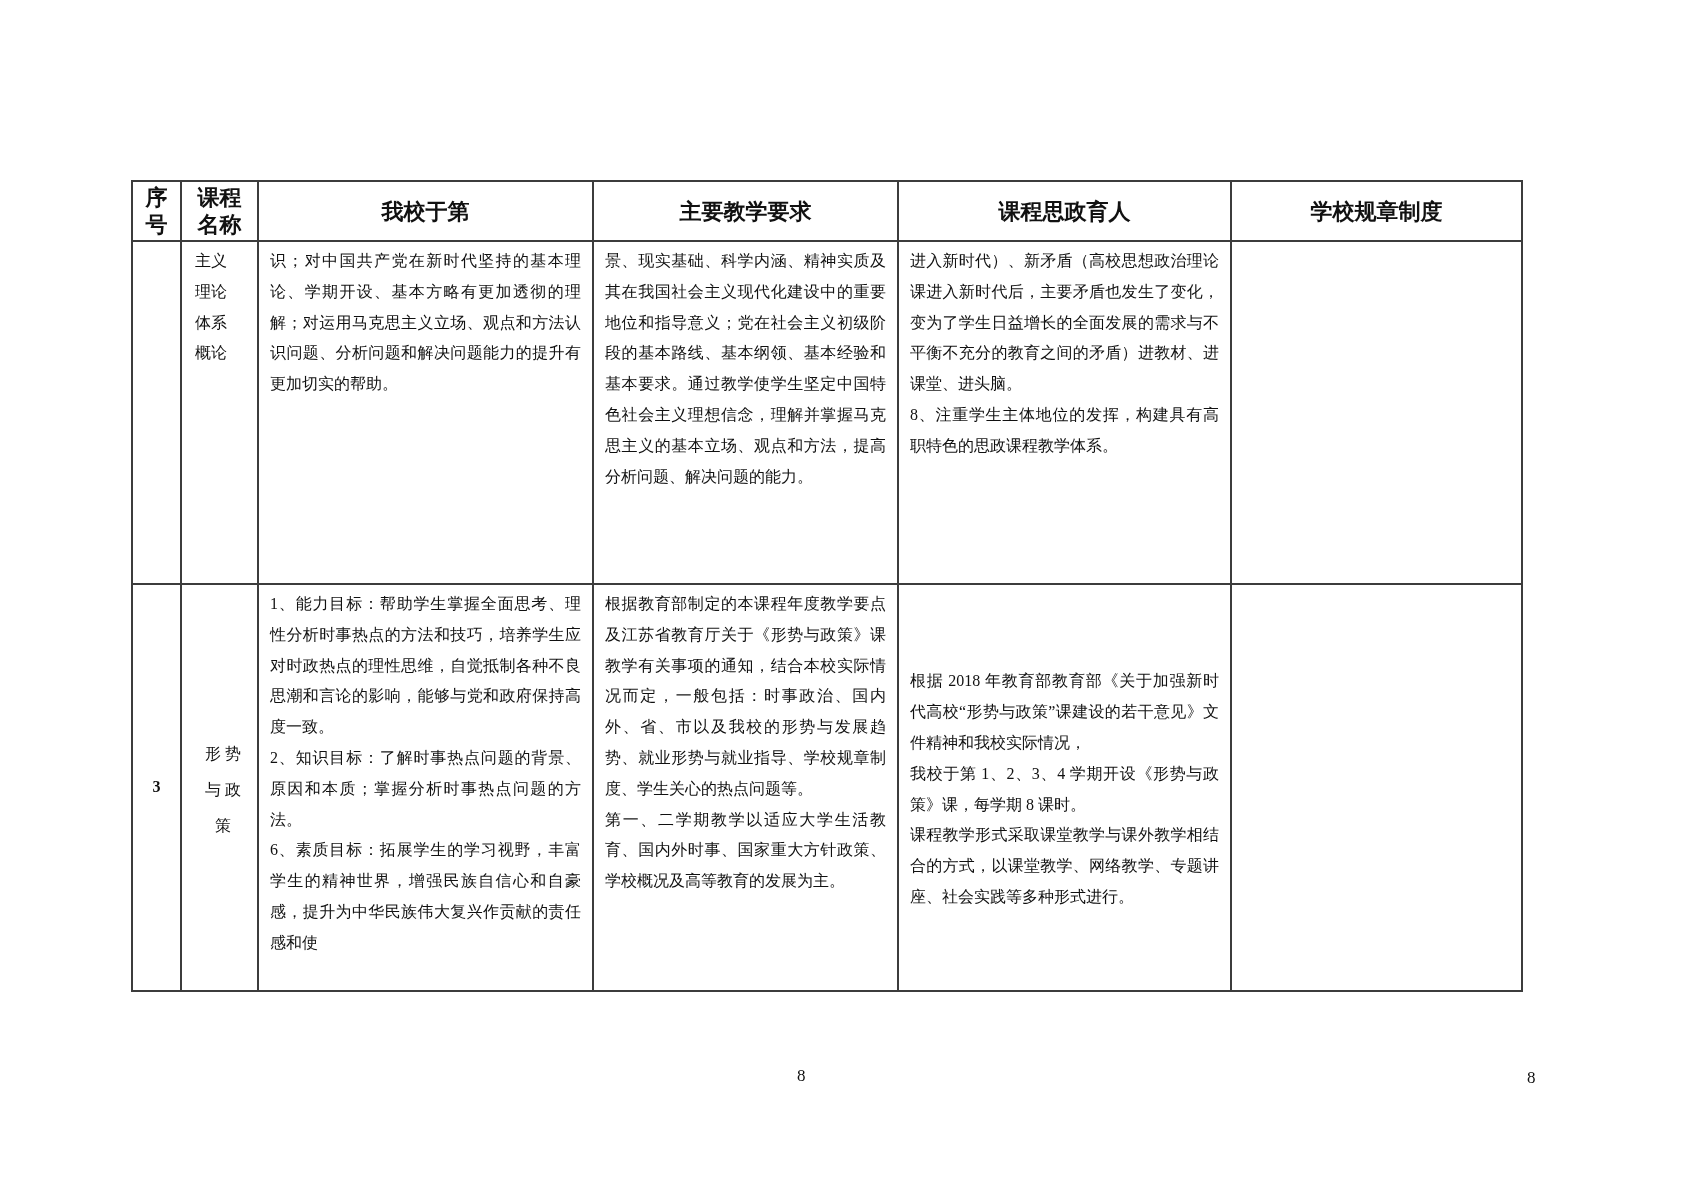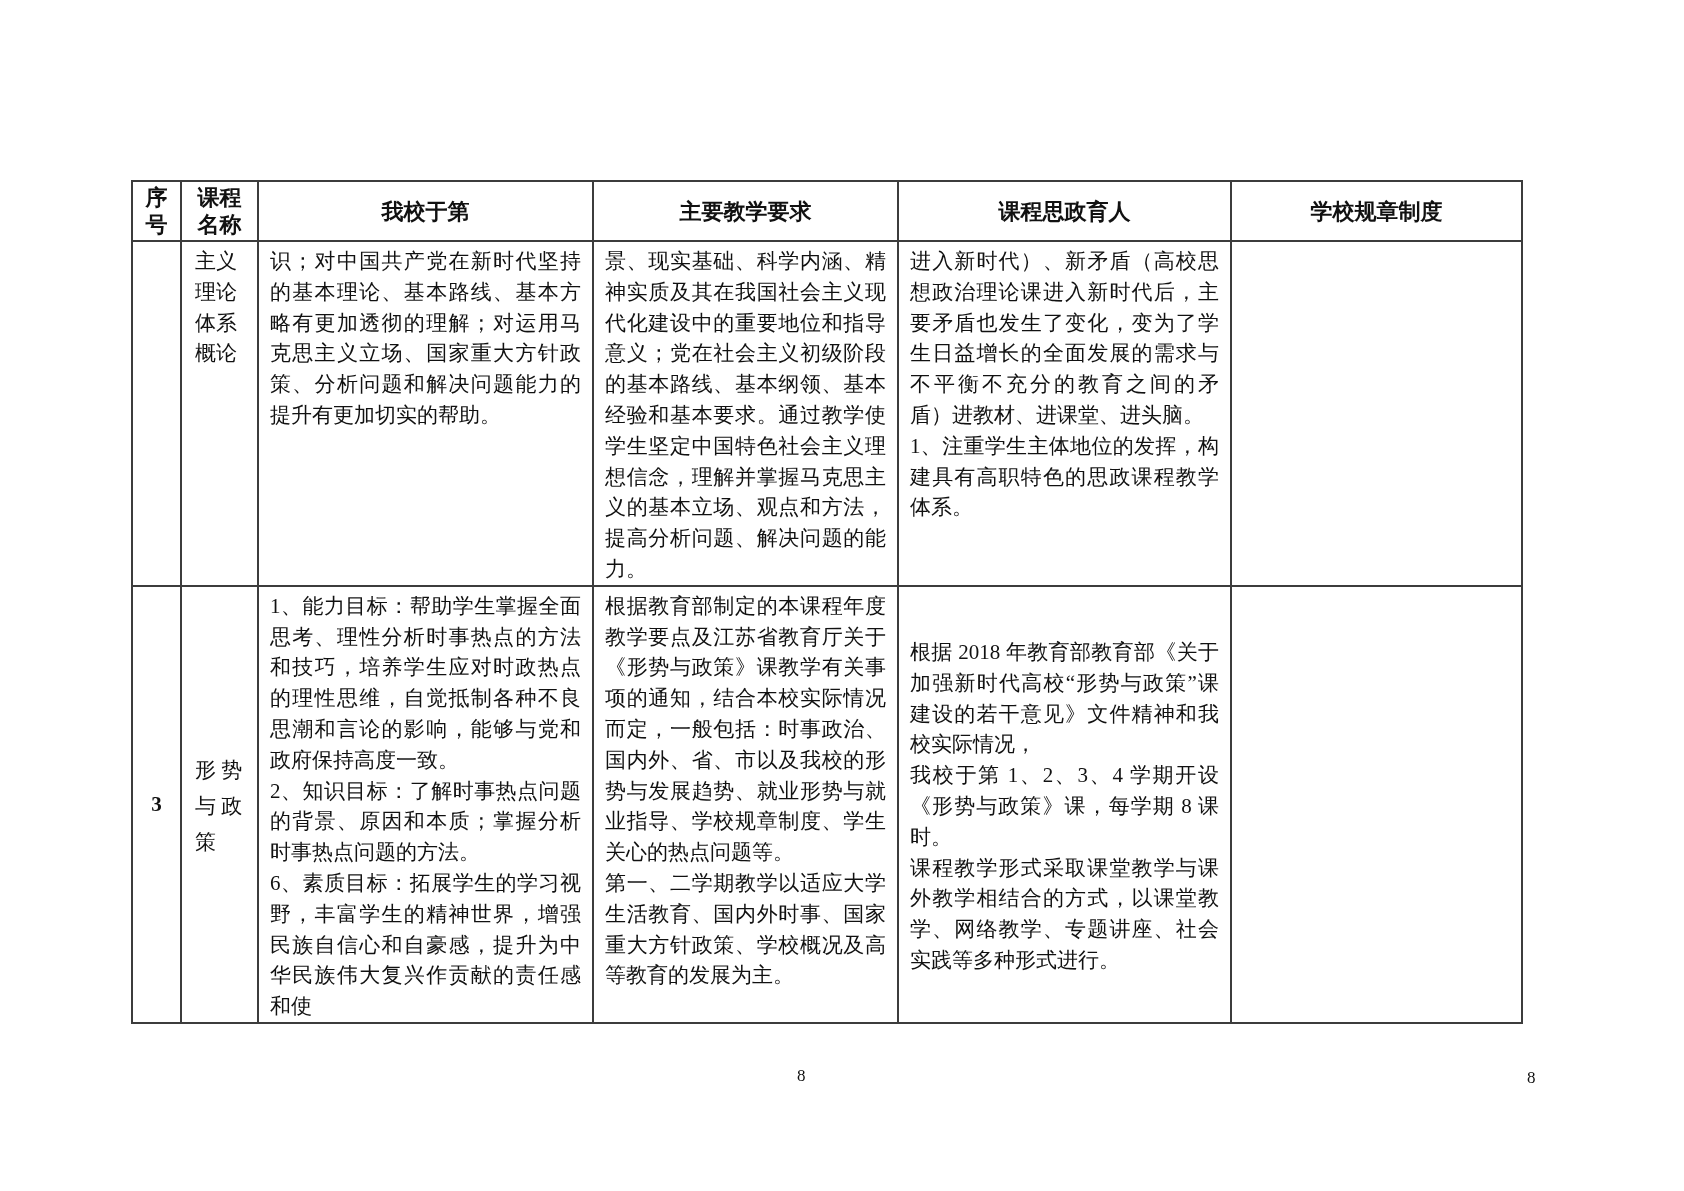--- a/index.html
+++ b/index.html
@@ -28,39 +28,39 @@
   .doc-table th {
     font-size: 22px;
     font-weight: bold;
     text-align: center;
     vertical-align: middle;
     line-height: 27px;
     white-space: pre-line;
     padding: 2px 2px;
   }
   .doc-table td {
-    font-size: 21px;
+    font-size: 16px;
     line-height: 30.8px;
     vertical-align: top;
     text-align: justify;
     white-space: pre-line;
     padding: 4px 11px 0 11px;
   }
   .doc-table td.seq {
     text-align: center;
     font-weight: bold;
     vertical-align: middle;
     padding: 0;
   }
   .doc-table td.course-name {
     text-align: left;
     padding-left: 13px;
     padding-right: 6px;
   }
-  .doc-table td.course-name.v-mid { vertical-align: middle; line-height: 36px; }
+  .doc-table td.course-name.v-mid { vertical-align: middle; line-height: 36px; text-align: center; }
   .doc-table td.v-mid { vertical-align: middle; }
   .doc-table td.empty-cell { padding: 0; }
   .footer-num {
     position: absolute;
     font-size: 17px;
     color: #111111;
   }
   .footer-num.center { left: 797px; top: 1066px; }
   .footer-num.right { left: 1527px; top: 1068px; }
 </style>
@@ -88,24 +88,24 @@
       <th>主要教学要求</th>
       <th>课程思政育人</th>
       <th>学校规章制度</th>
     </tr>
     <tr style="height:343px;">
       <td class="seq"></td>
       <td class="course-name">主义
 理论
 体系
 概论</td>
-      <td>识；对中国共产党在新时代坚持的基本理论、基本路线、基本方略有更加透彻的理解；对运用马克思主义立场、国家重大方针政策、分析问题和解决问题能力的提升有更加切实的帮助。</td>
+      <td>识；对中国共产党在新时代坚持的基本理论、学期开设、基本方略有更加透彻的理解；对运用马克思主义立场、观点和方法认识问题、分析问题和解决问题能力的提升有更加切实的帮助。</td>
       <td>景、现实基础、科学内涵、精神实质及其在我国社会主义现代化建设中的重要地位和指导意义；党在社会主义初级阶段的基本路线、基本纲领、基本经验和基本要求。通过教学使学生坚定中国特色社会主义理想信念，理解并掌握马克思主义的基本立场、观点和方法，提高分析问题、解决问题的能力。</td>
       <td>进入新时代）、新矛盾（高校思想政治理论课进入新时代后，主要矛盾也发生了变化，变为了学生日益增长的全面发展的需求与不平衡不充分的教育之间的矛盾）进教材、进课堂、进头脑。
-1、注重学生主体地位的发挥，构建具有高职特色的思政课程教学体系。</td>
+8、注重学生主体地位的发挥，构建具有高职特色的思政课程教学体系。</td>
       <td class="empty-cell"></td>
     </tr>
     <tr style="height:407px;">
       <td class="seq">3</td>
       <td class="course-name v-mid">形 势
 与 政
 策</td>
       <td>1、能力目标：帮助学生掌握全面思考、理性分析时事热点的方法和技巧，培养学生应对时政热点的理性思维，自觉抵制各种不良思潮和言论的影响，能够与党和政府保持高度一致。
 2、知识目标：了解时事热点问题的背景、原因和本质；掌握分析时事热点问题的方法。
 6、素质目标：拓展学生的学习视野，丰富学生的精神世界，增强民族自信心和自豪感，提升为中华民族伟大复兴作贡献的责任感和使</td>

